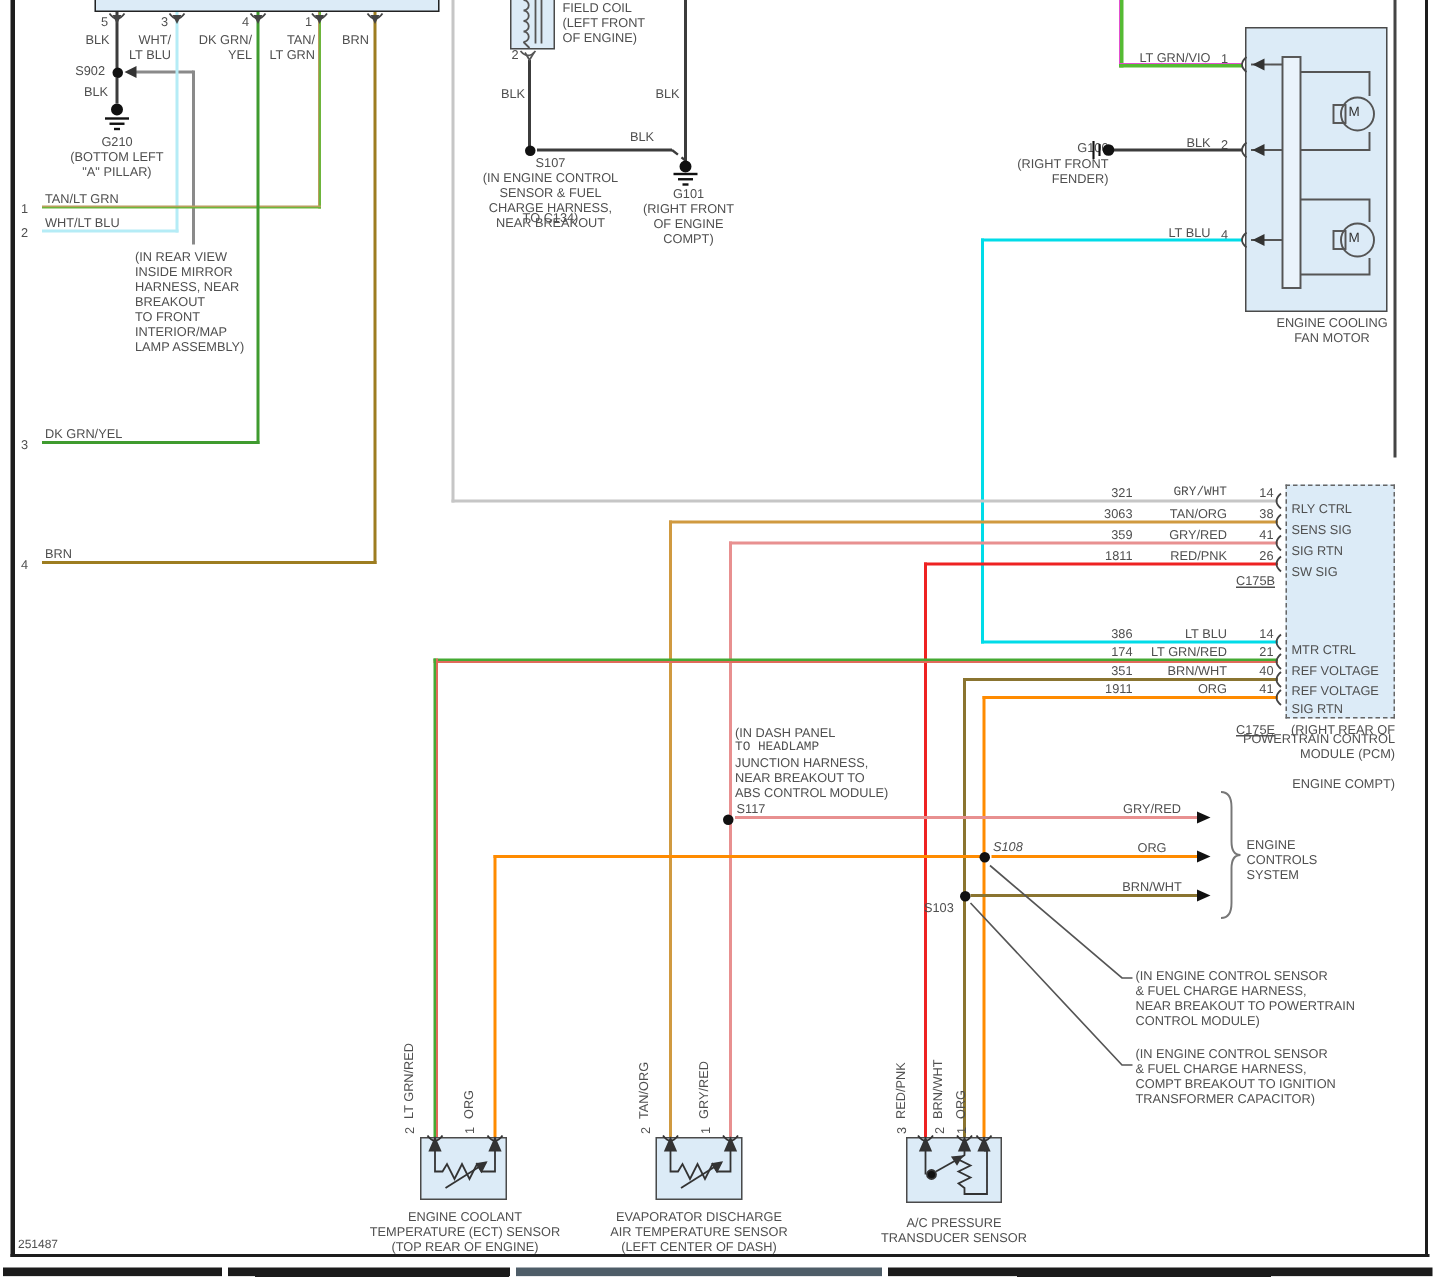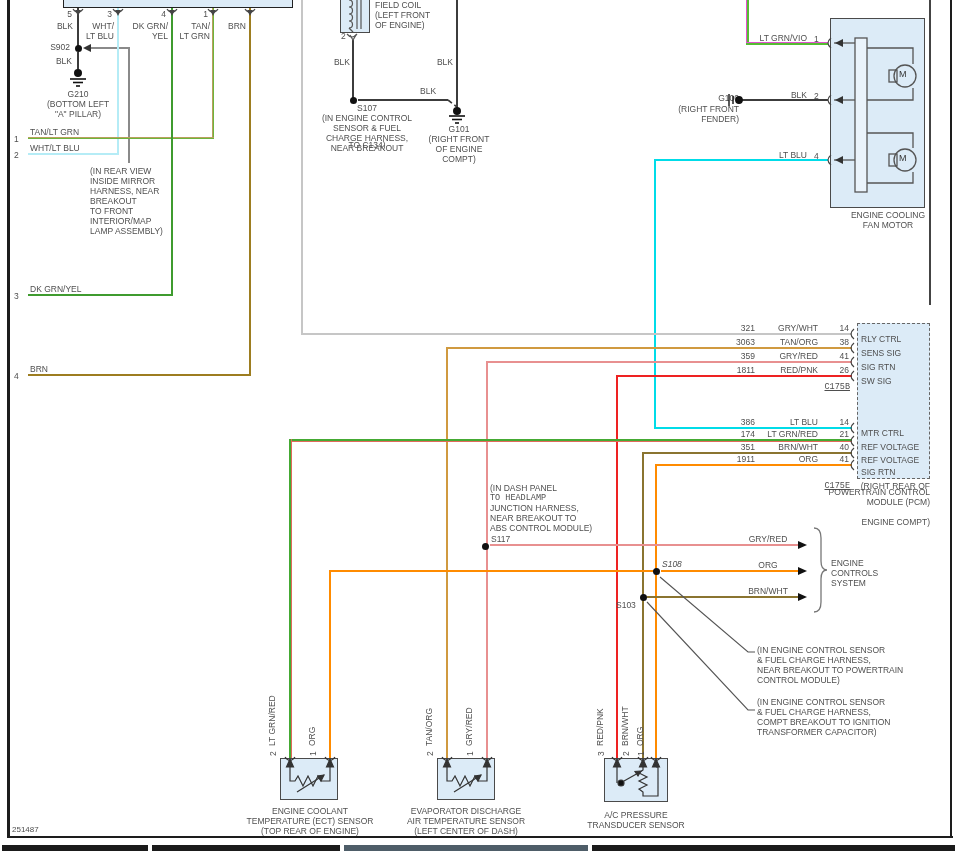--- a/index.html
+++ b/index.html
@@ -3,21 +3,21 @@
 <meta charset="utf-8">
 <style>
   html,body{margin:0;padding:0;background:#fff;}
   #stage{position:relative;width:957px;height:851px;background:#ffffff;overflow:hidden;
          font-family:"Liberation Sans",sans-serif;}
   .t{position:absolute;font-size:8.5px;line-height:10px;color:#4f4f4f;white-space:nowrap;}
   .tr{text-align:right;}
   .tc{text-align:center;}
   .rot{position:absolute;font-size:8.5px;line-height:10px;color:#4f4f4f;white-space:nowrap;
        height:10px;transform-origin:0 100%;transform:rotate(-90deg);}
-  .und{text-decoration:underline;font-family:Liberation Mono, monospace;}
+  .und{text-decoration:underline;}
   .wh{position:absolute;height:2px;}
   .wv{position:absolute;width:2px;}
   .dot{position:absolute;width:7px;height:7px;border-radius:50%;background:#111;}
   .box{position:absolute;background:#dcebf7;border:1.4px solid #4a4a4a;box-sizing:border-box;}
   .dash-h{position:absolute;height:2px;background:repeating-linear-gradient(90deg,currentColor 0 7px,transparent 7px 12px);}
   .dash-v{position:absolute;width:2px;background:repeating-linear-gradient(180deg,currentColor 0 6px,transparent 6px 10px);}
   .arr-r{position:absolute;width:0;height:0;border-top:4.5px solid transparent;border-bottom:4.5px solid transparent;border-left:9px solid #111;}
   .arr-l{position:absolute;width:0;height:0;border-top:4px solid transparent;border-bottom:4px solid transparent;border-right:8px solid #333;}
   .bar{position:absolute;background:#1b1b1b;height:6px;}
   svg{position:absolute;left:0;top:0;}
@@ -202,21 +202,21 @@
   <span class="t" style="left:757px;top:655px;">&amp; FUEL CHARGE HARNESS,</span>
   <span class="t" style="left:757px;top:665px;">NEAR BREAKOUT TO POWERTRAIN</span>
   <span class="t" style="left:757px;top:675px;">CONTROL MODULE)</span>
   <span class="t" style="left:757px;top:697px;">(IN ENGINE CONTROL SENSOR</span>
   <span class="t" style="left:757px;top:707px;">&amp; FUEL CHARGE HARNESS,</span>
   <span class="t" style="left:757px;top:717px;">COMPT BREAKOUT TO IGNITION</span>
   <span class="t" style="left:757px;top:727px;">TRANSFORMER CAPACITOR)</span>
 
   <div style="position:absolute;left:857px;top:323px;width:73px;height:156px;background:#dcebf7;border:1.5px dashed #666;box-sizing:border-box;"></div>
   <span class="t tr" style="left:715px;top:323px;width:40px;">321</span>
-  <span class="t tr" style="left:748px;top:323px;width:70px;">GRY/WHT</span>
+  <span class="t tr" style="left:748px;top:323px;width:70px;font-family:Liberation Mono, monospace;">GRY/WHT</span>
   <span class="t tr" style="left:829px;top:323px;width:20px;">14</span>
   <span class="t" style="left:861px;top:334px;">RLY CTRL</span>
   <span class="t tr" style="left:715px;top:337px;width:40px;">3063</span>
   <span class="t tr" style="left:748px;top:337px;width:70px;">TAN/ORG</span>
   <span class="t tr" style="left:829px;top:337px;width:20px;">38</span>
   <span class="t" style="left:861px;top:348px;">SENS SIG</span>
   <span class="t tr" style="left:715px;top:351px;width:40px;">359</span>
   <span class="t tr" style="left:748px;top:351px;width:70px;">GRY/RED</span>
   <span class="t tr" style="left:829px;top:351px;width:20px;">41</span>
   <span class="t" style="left:861px;top:362px;">SIG RTN</span>

